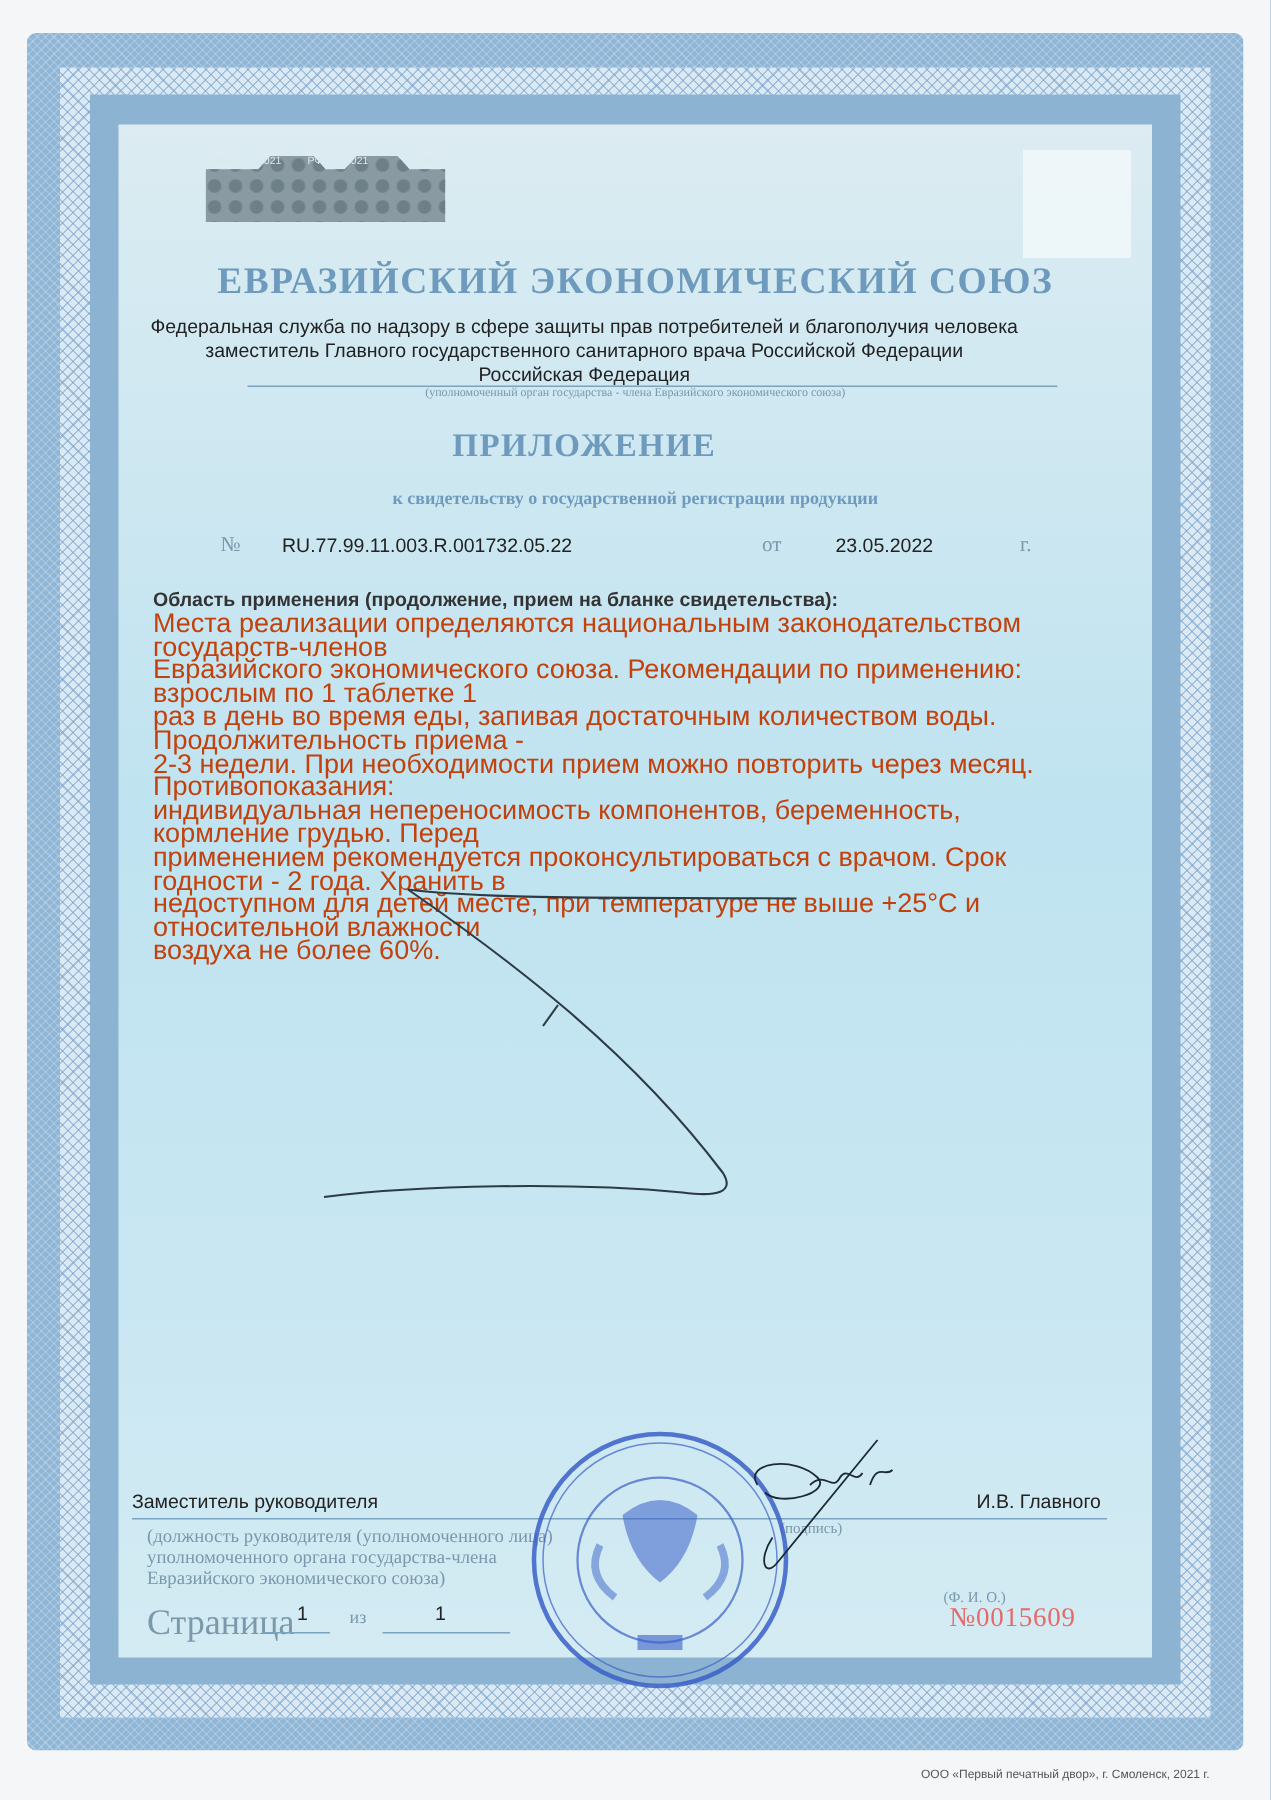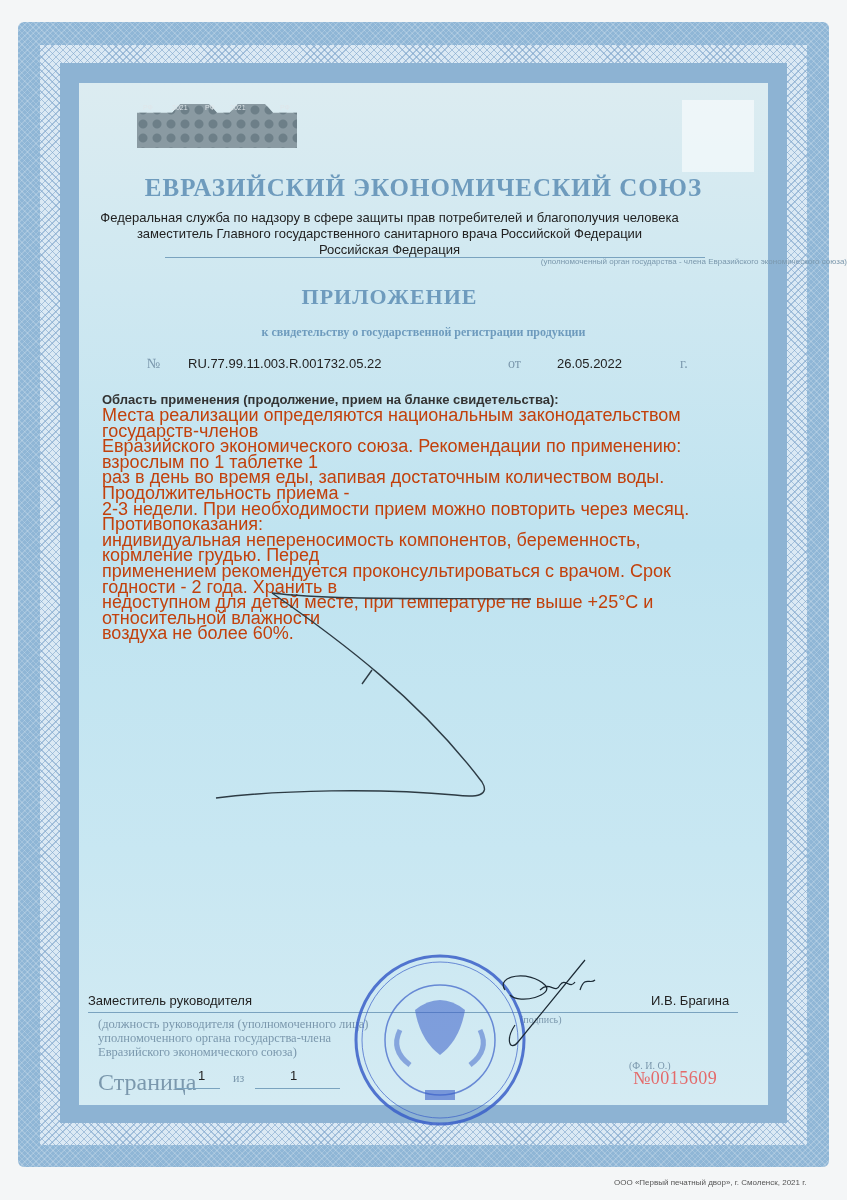--- a/index.html
+++ b/index.html
@@ -49,22 +49,22 @@
     color: #6e9bbd; letter-spacing: 1px;
   }
   .agency-line {
     position: absolute; left: 0; width: 779px; text-align: center;
     font-size: 13px; color: #222;
   }
   .agency-rule {
     position: absolute; left: 165px; width: 540px; top: 257px; height: 1px; background: #7aa3bf;
   }
   .agency-caption {
-    position: absolute; left: 0; width: 847px; top: 257px; text-align: right;
-    font-family: Liberation Sans, sans-serif; font-size: 8px; color: #7b98ad;
+    position: absolute; left: 0; width: 847px; top: 257px; text-align: center;
+    font-family: Liberation Serif, serif; font-size: 8px; color: #7b98ad;
   }
   .annex-title {
     position: absolute; left: 0; width: 779px; top: 284px; text-align: center;
     font-family: "Liberation Serif", serif; font-weight: bold; font-size: 22px;
     color: #6e9bbd; letter-spacing: 1px;
   }
   .annex-subtitle {
     position: absolute; left: 0; width: 847px; top: 325px; text-align: center;
     font-family: "Liberation Serif", serif; font-weight: bold; font-size: 12px;
     color: #6e9bbd;
@@ -130,21 +130,21 @@
 <div class="agency-line" style="top:242px">Российская Федерация</div>
 <div class="agency-rule"></div>
 <div class="agency-caption">(уполномоченный орган государства - члена Евразийского экономического союза)</div>
 
 <div class="annex-title">ПРИЛОЖЕНИЕ</div>
 <div class="annex-subtitle">к свидетельству о государственной регистрации продукции</div>
 
 <span class="reg-label" style="left:147px">№</span>
 <span class="reg-row" style="left:188px">RU.77.99.11.003.R.001732.05.22</span>
 <span class="reg-label" style="left:508px">от</span>
-<span class="reg-row" style="left:557px">26.05.2022</span>
+<span class="reg-row" style="left:557px">23.05.2022</span>
 <span class="reg-label" style="left:680px">г.</span>
 
 <div class="scope-heading">Область применения (продолжение, прием на бланке свидетельства):</div>
 <div class="scope-body">Места реализации определяются национальным законодательством государств-членов
 Евразийского экономического союза. Рекомендации по применению: взрослым по 1 таблетке 1
 раз в день во время еды, запивая достаточным количеством воды. Продолжительность приема -
 2-3 недели. При необходимости прием можно повторить через месяц. Противопоказания:
 индивидуальная непереносимость компонентов, беременность, кормление грудью. Перед
 применением рекомендуется проконсультироваться с врачом. Срок годности - 2 года. Хранить в
 недоступном для детей месте, при температуре не выше +25°C и относительной влажности
@@ -154,21 +154,21 @@
   <path d="M272 593 C 330 600, 420 598, 531 599" stroke="#2d3b44" stroke-width="1.4" fill="none"></path>
   <path d="M272 593 C 340 640, 420 700, 482 782 C 490 795, 478 798, 455 795 C 380 788, 280 790, 216 798" stroke="#2d3b44" stroke-width="1.4" fill="none"></path>
   <path d="M362 684 L 372 670" stroke="#2d3b44" stroke-width="1.4" fill="none"></path>
 </svg>
 
 <div class="signer-title">Заместитель руководителя</div>
 <div class="sign-rule" style="left:88px;width:650px"></div>
 <div class="caption-serif position-caption">(должность руководителя (уполномоченного лица) уполномоченного органа государства-члена Евразийского экономического союза)</div>
 <div class="caption-serif sign-caption">(подпись)</div>
 <div class="caption-serif fio-caption">(Ф. И. О.)</div>
-<div class="signer-name">И.В. Брагина</div>
+<div class="signer-name">И.В. Главного</div>
 
 <svg class="zline" width="847" height="1200">
   <circle cx="440" cy="1040" r="84" stroke="#3a5fc8" stroke-width="3" fill="none" opacity="0.85"></circle>
   <circle cx="440" cy="1040" r="78" stroke="#3a5fc8" stroke-width="1" fill="none" opacity="0.7"></circle>
   <circle cx="440" cy="1040" r="55" stroke="#3a5fc8" stroke-width="1.5" fill="none" opacity="0.7"></circle>
   <path d="M415 1010 q25 -20 50 0 q-5 30 -25 45 q-20 -15 -25 -45z" fill="#3a5fc8" opacity="0.55"></path>
   <path d="M400 1030 q-10 20 10 35 M480 1030 q10 20 -10 35" stroke="#3a5fc8" stroke-width="5" fill="none" opacity="0.5"></path>
   <rect x="425" y="1090" width="30" height="10" fill="#3a5fc8" opacity="0.6"></rect>
 </svg>
 

